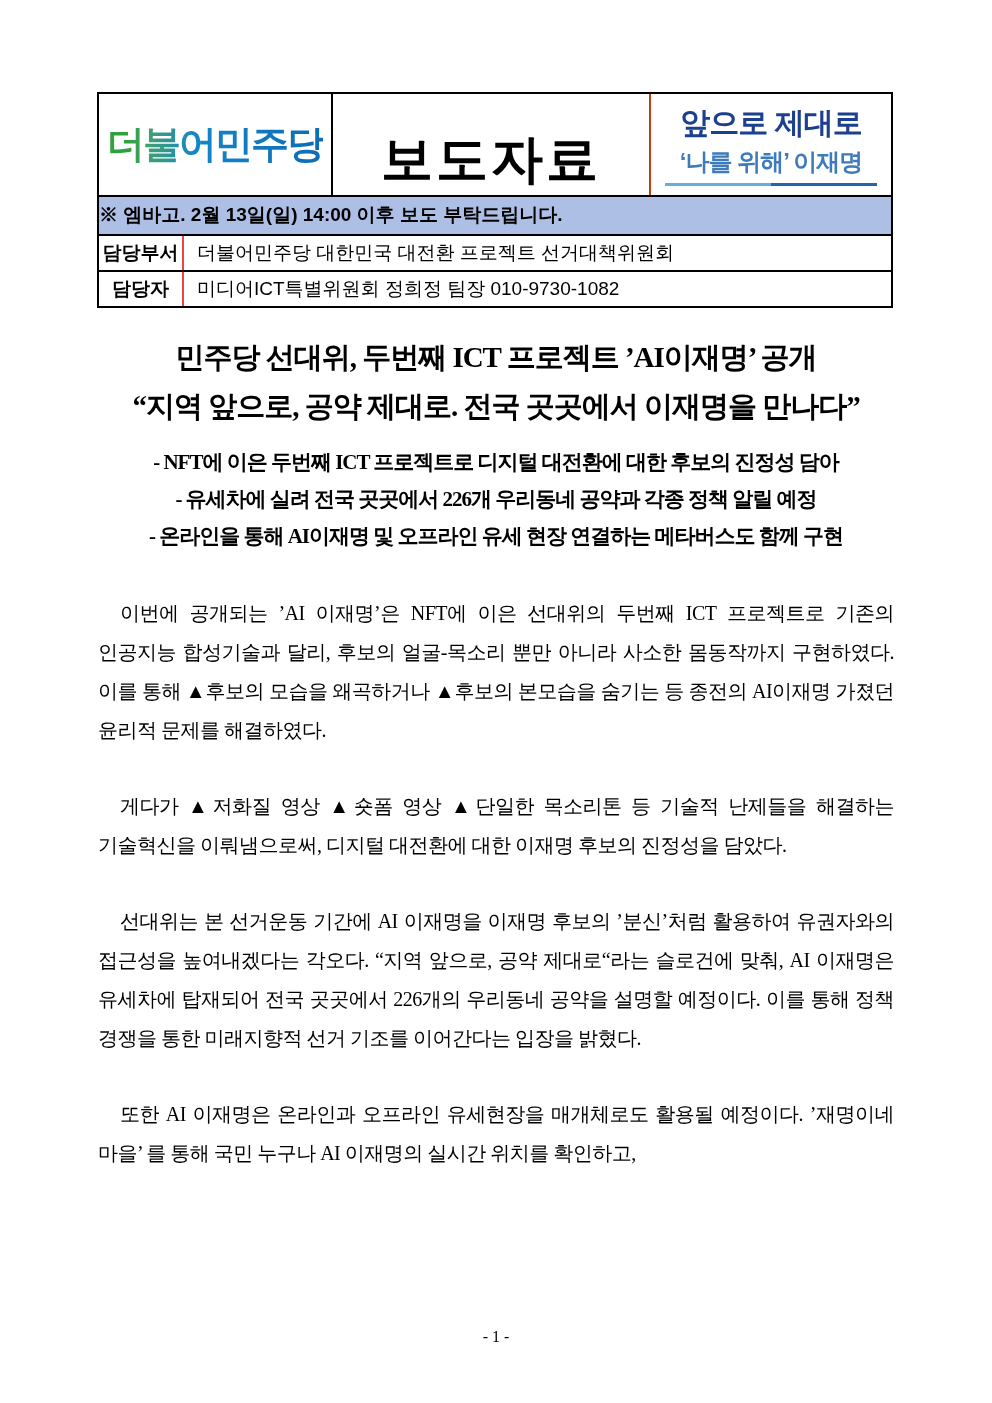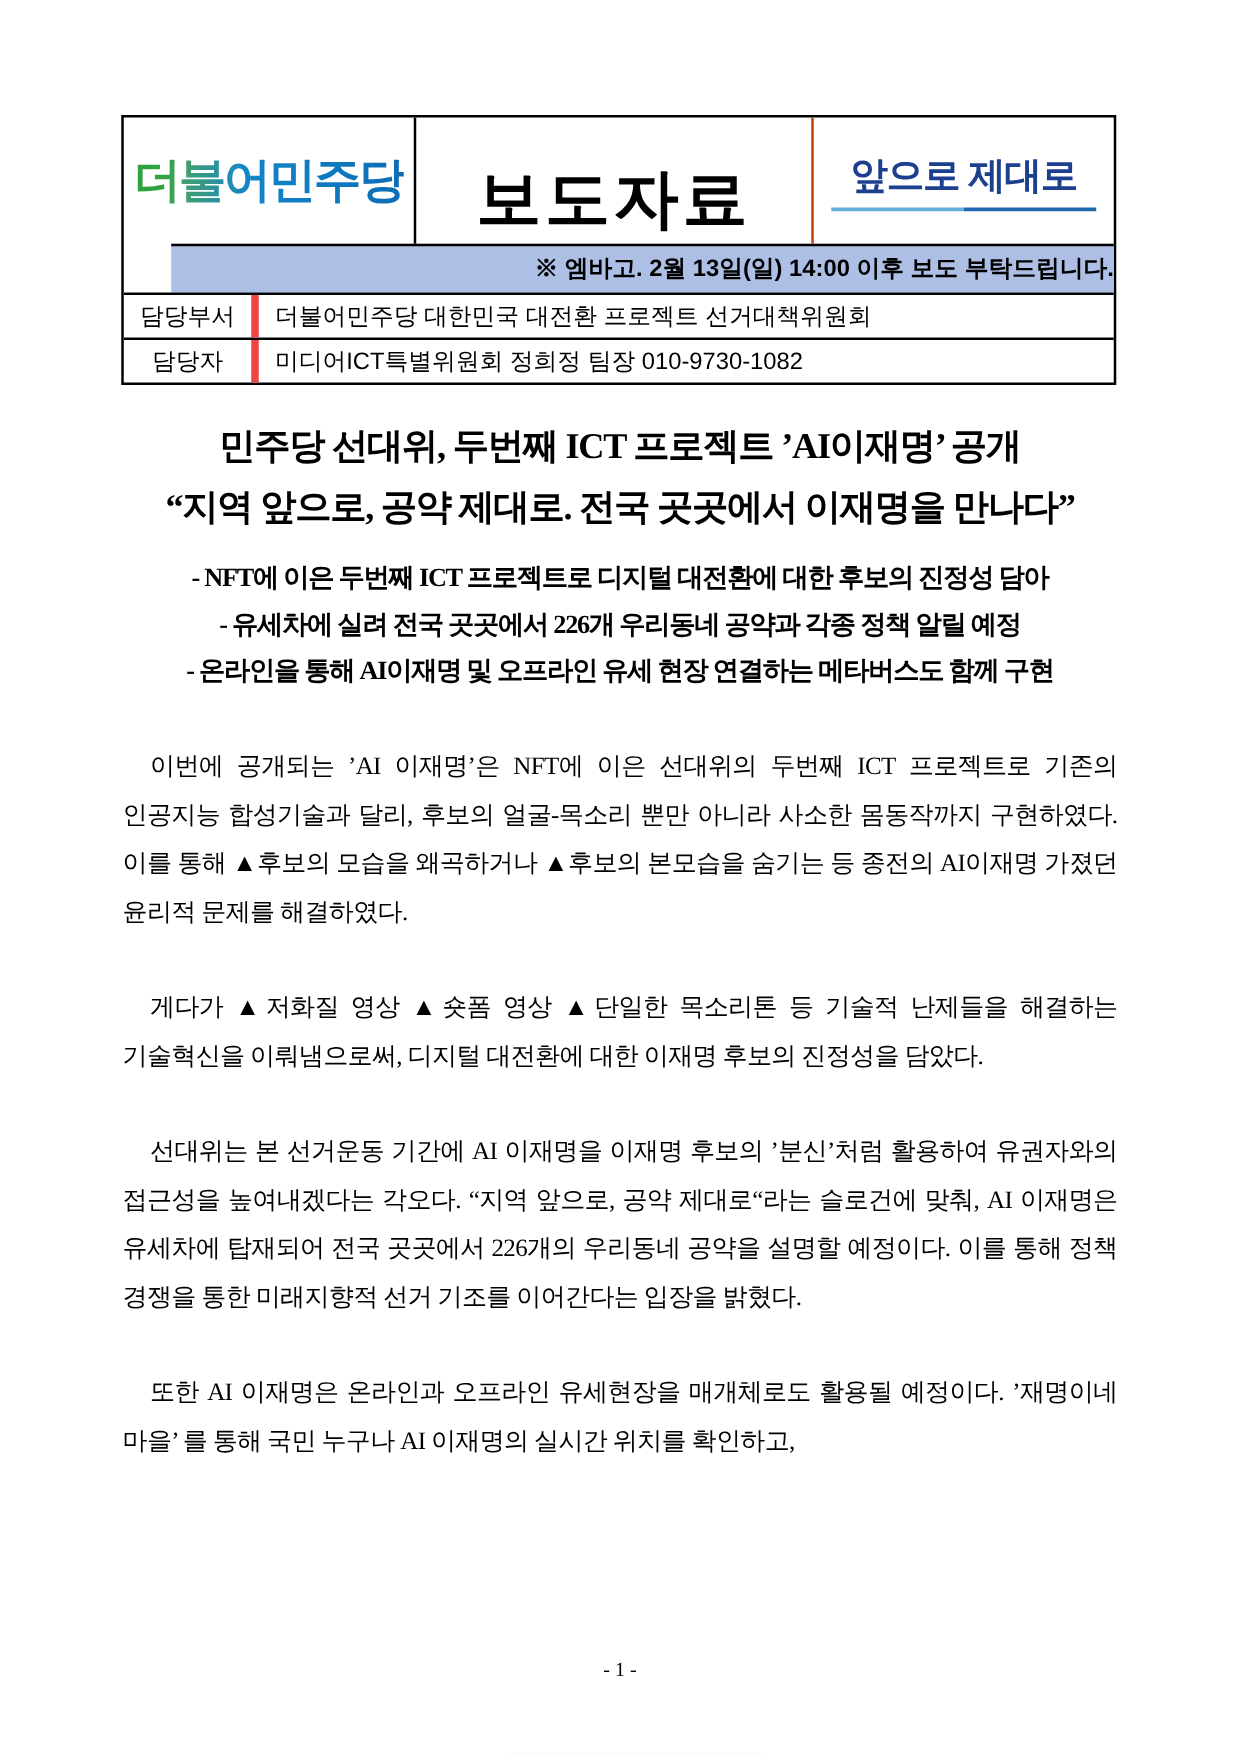--- a/index.html
+++ b/index.html
@@ -75,38 +75,37 @@
     margin-top: 2px;
     white-space: nowrap;
   }
   .slogan-underline {
     width: 212px; height: 3px; margin-top: 5px;
     background: linear-gradient(90deg, #62aede 0 50%, #1e66ad 50% 100%);
   }
   .embargo-row {
     border-top: 2px solid #000;
     background: #aebfe5;
-    text-align: right;
+    text-align: left;
     font-family: "Liberation Sans", sans-serif;
     font-weight: bold;
     font-size: 19px;
     padding: 5px 0 6px 0;
-    margin-left: 38px;
   }
   .info-row {
     border-top: 2px solid #000;
     display: flex;
     font-family: "Liberation Sans", sans-serif;
     font-size: 19px;
   }
   .info-label {
-    width: 108px;
-    border-right: 6px solid #ef4444;
+    width: 85px;
+    border-right: 2px solid #ef4444;
     display: flex; align-items: center; justify-content: center;
-    font-weight: normal;
+    font-weight: bold;
     padding: 4px 0;
   }
   .info-value {
     flex: 1;
     display: flex; align-items: center;
     padding: 4px 0 4px 13px;
     white-space: nowrap;
     overflow: hidden;
   }
 
@@ -164,20 +163,21 @@
   <div class="header-table">
     <div class="header-top">
       <div class="logo-cell">
         <span class="logo-text">더불어민주당</span>
       </div>
       <div class="doctype-cell">
         <span class="doctype-text">보도자료</span>
       </div>
       <div class="slogan-cell">
         <span class="slogan-l1">앞으로 제대로</span>
+        <span class="slogan-l2">‘나를 위해’ 이재명</span>
         <span class="slogan-underline"></span>
       </div>
     </div>
     <div class="embargo-row">※ 엠바고. 2월 13일(일) 14:00 이후 보도 부탁드립니다.</div>
     <div class="info-row">
       <div class="info-label">담당부서</div>
       <div class="info-value">더불어민주당 대한민국 대전환 프로젝트 선거대책위원회</div>
     </div>
     <div class="info-row">
       <div class="info-label">담당자</div>

